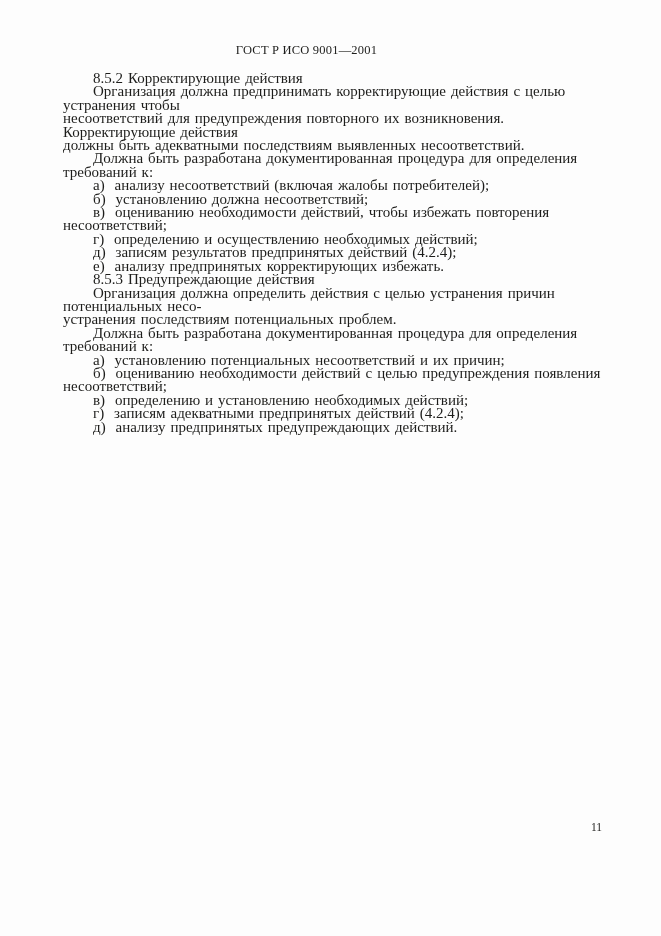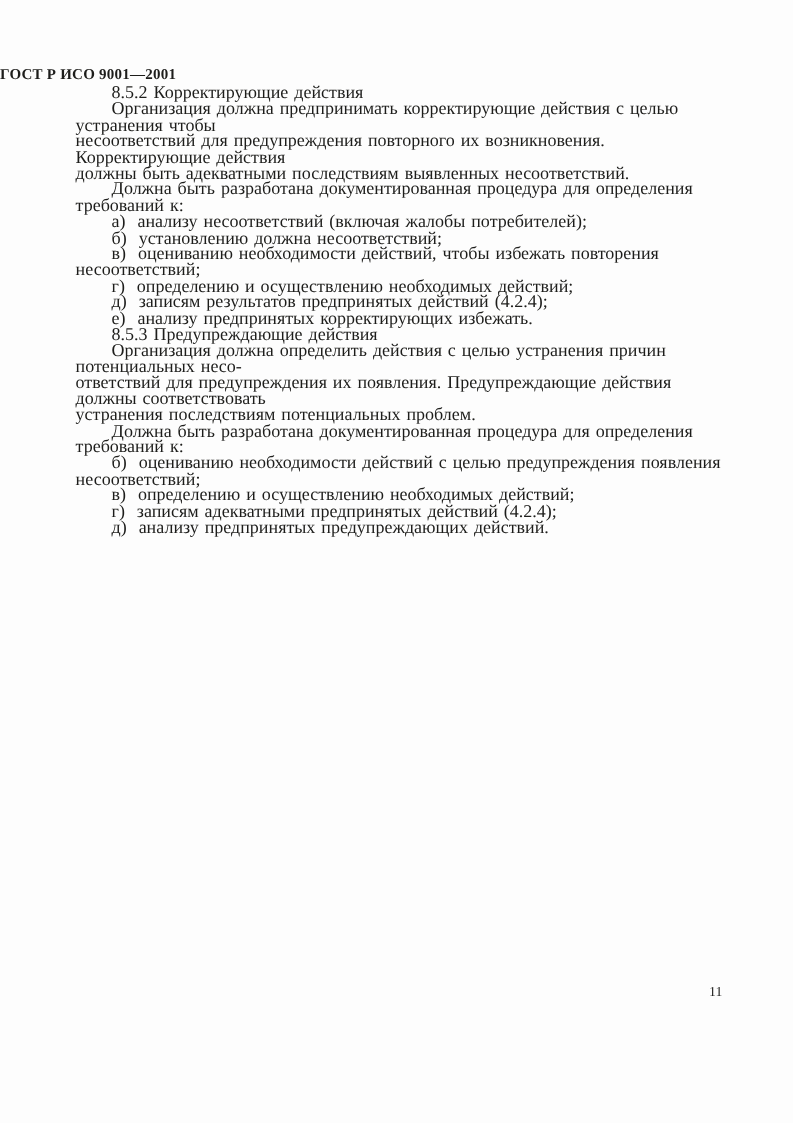--- a/index.html
+++ b/index.html
@@ -11,25 +11,25 @@
     position: relative;
     width: 661px;
     height: 936px;
     background: #fdfdfd;
     font-family: "Liberation Serif", "DejaVu Serif", serif;
     color: #1d1d1b;
     overflow: hidden;
   }
   .running-header {
     position: absolute;
-    top: 55px;
+    top: 43px;
     left: 0;
     right: 48px;
-    text-align: left;
-    font-weight: bold;
+    text-align: center;
+    font-weight: normal;
     font-size: 12.5px;
     letter-spacing: 0.2px;
     white-space: pre;
   }
   .content {
     position: absolute;
     top: 72px;
     left: 63px;
     width: 541px;
     font-size: 15px;
@@ -73,28 +73,28 @@
         <div class="line indent">в)  оцениванию необходимости действий, чтобы избежать повторения несоответствий;</div>
         <div class="line indent">г)  определению и осуществлению необходимых действий;</div>
         <div class="line indent">д)  записям результатов предпринятых действий (4.2.4);</div>
         <div class="line indent">е)  анализу предпринятых корректирующих избежать.</div>
       </div>
       <div>
         <div class="line indent">8.5.3 Предупреждающие действия</div>
       </div>
       <div>
         <div class="line indent">Организация должна определить действия с целью устранения причин потенциальных несо-</div>
-        <div class="line">ответствий для предупреждения их появления. Предупреждающие действия должны соответствовать</div>
         <div class="line">устранения последствиям потенциальных проблем.</div>
       </div>
       <div>
         <div class="line indent">Должна быть разработана документированная процедура для определения требований к:</div>
       </div>
       <div>
+        <div class="line indent">а)  установлению потенциальных несоответствий и их причин;</div>
         <div class="line indent">б)  оцениванию необходимости действий с целью предупреждения появления несоответствий;</div>
-        <div class="line indent">в)  определению и осуществлению необходимых действий;</div>
+        <div class="line indent">в)  определению и установлению необходимых действий;</div>
         <div class="line indent">г)  записям адекватными предпринятых действий (4.2.4);</div>
         <div class="line indent">д)  анализу предпринятых предупреждающих действий.</div>
       </div>
     </div>
 
   <div class="page-number">11</div>
 </div>
 
 </body></html>

